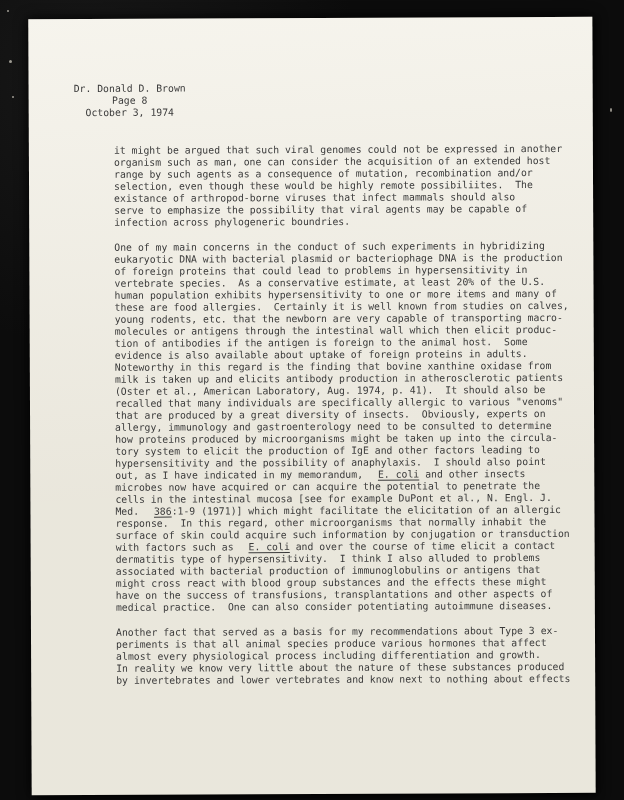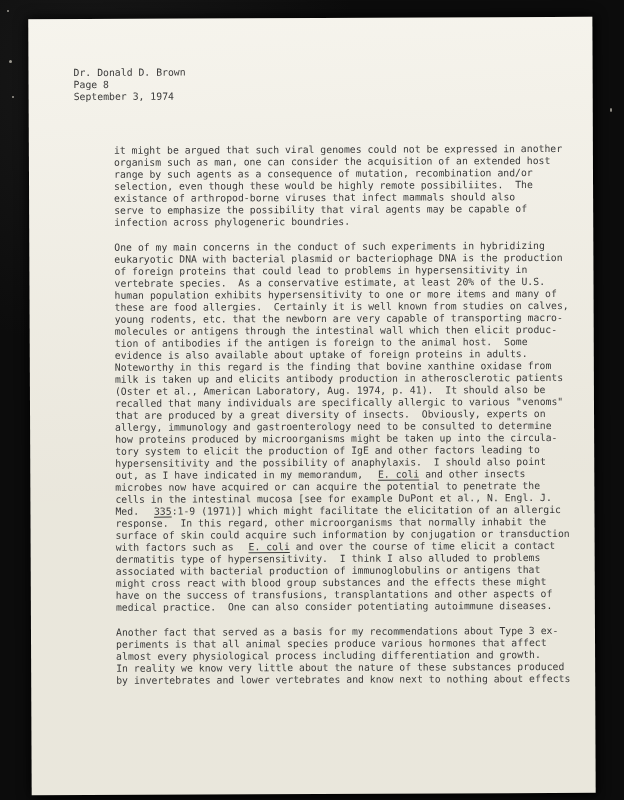--- a/index.html
+++ b/index.html
@@ -40,21 +40,21 @@
       linear-gradient(177deg, rgba(255,255,255,0.35), rgba(0,0,0,0.03) 60%),
       var(--paper);
     box-shadow: 0 0 14px rgba(0,0,0,0.85), 2px 3px 6px rgba(0,0,0,0.6);
     transform: rotate(-0.25deg);
     color: var(--ink);
     font-size: 9.8px;
     line-height: 12px;
   }
   .header {
     position: absolute;
-    left: 45px; top: 48px;
+    left: 45px; top: 64px; text-align: center;
   }
   .header .line { white-space: pre; }
   .letter-body {
     position: absolute;
     left: 85px; top: 126px;
     width: 468px;
   }
   .paragraph { margin-bottom: 13px; }
   .line { white-space: pre; }
   .u { text-decoration: underline; text-underline-offset: 2px; padding-left: 9px; }
@@ -65,21 +65,21 @@
 <div class="stage">
   <span class="speck s1"></span>
   <span class="speck s2"></span>
   <span class="speck s3"></span>
   <span class="speck s4"></span>
 
   <div class="paper">
     <div class="header">
       <div class="line">Dr. Donald D. Brown</div>
       <div class="line">Page 8</div>
-      <div class="line">September 3, 1974</div>
+      <div class="line">October 3, 1974</div>
     </div>
     <div class="letter-body">
         <div class="paragraph">
           <div class="line"><span>it might be argued that such viral genomes could not be expressed in another</span></div>
           <div class="line"><span>organism such as man, one can consider the acquisition of an extended host</span></div>
           <div class="line"><span>range by such agents as a consequence of mutation, recombination and/or</span></div>
           <div class="line"><span>selection, even though these would be highly remote possibiliites.  The</span></div>
           <div class="line"><span>existance of arthropod-borne viruses that infect mammals should also</span></div>
           <div class="line"><span>serve to emphasize the possibility that viral agents may be capable of</span></div>
           <div class="line"><span>infection across phylogeneric boundries.</span></div>
@@ -100,21 +100,21 @@
           <div class="line"><span>(Oster et al., American Laboratory, Aug. 1974, p. 41).  It should also be</span></div>
           <div class="line"><span>recalled that many individuals are specifically allergic to various "venoms"</span></div>
           <div class="line"><span>that are produced by a great diversity of insects.  Obviously, experts on</span></div>
           <div class="line"><span>allergy, immunology and gastroenterology need to be consulted to determine</span></div>
           <div class="line"><span>how proteins produced by microorganisms might be taken up into the circula-</span></div>
           <div class="line"><span>tory system to elicit the production of IgE and other factors leading to</span></div>
           <div class="line"><span>hypersensitivity and the possibility of anaphylaxis.  I should also point</span></div>
           <div class="line"><span>out, as I have indicated in my memorandum, </span><span class="u">E. coli</span><span> and other insects</span></div>
           <div class="line"><span>microbes now have acquired or can acquire the potential to penetrate the</span></div>
           <div class="line"><span>cells in the intestinal mucosa [see for example DuPont et al., N. Engl. J.</span></div>
-          <div class="line"><span>Med. </span><span class="u">335</span><span>:1-9 (1971)] which might facilitate the elicitation of an allergic</span></div>
+          <div class="line"><span>Med. </span><span class="u">386</span><span>:1-9 (1971)] which might facilitate the elicitation of an allergic</span></div>
           <div class="line"><span>response.  In this regard, other microorganisms that normally inhabit the</span></div>
           <div class="line"><span>surface of skin could acquire such information by conjugation or transduction</span></div>
           <div class="line"><span>with factors such as </span><span class="u">E. coli</span><span> and over the course of time elicit a contact</span></div>
           <div class="line"><span>dermatitis type of hypersensitivity.  I think I also alluded to problems</span></div>
           <div class="line"><span>associated with bacterial production of immunoglobulins or antigens that</span></div>
           <div class="line"><span>might cross react with blood group substances and the effects these might</span></div>
           <div class="line"><span>have on the success of transfusions, transplantations and other aspects of</span></div>
           <div class="line"><span>medical practice.  One can also consider potentiating autoimmune diseases.</span></div>
         </div>
         <div class="paragraph">

